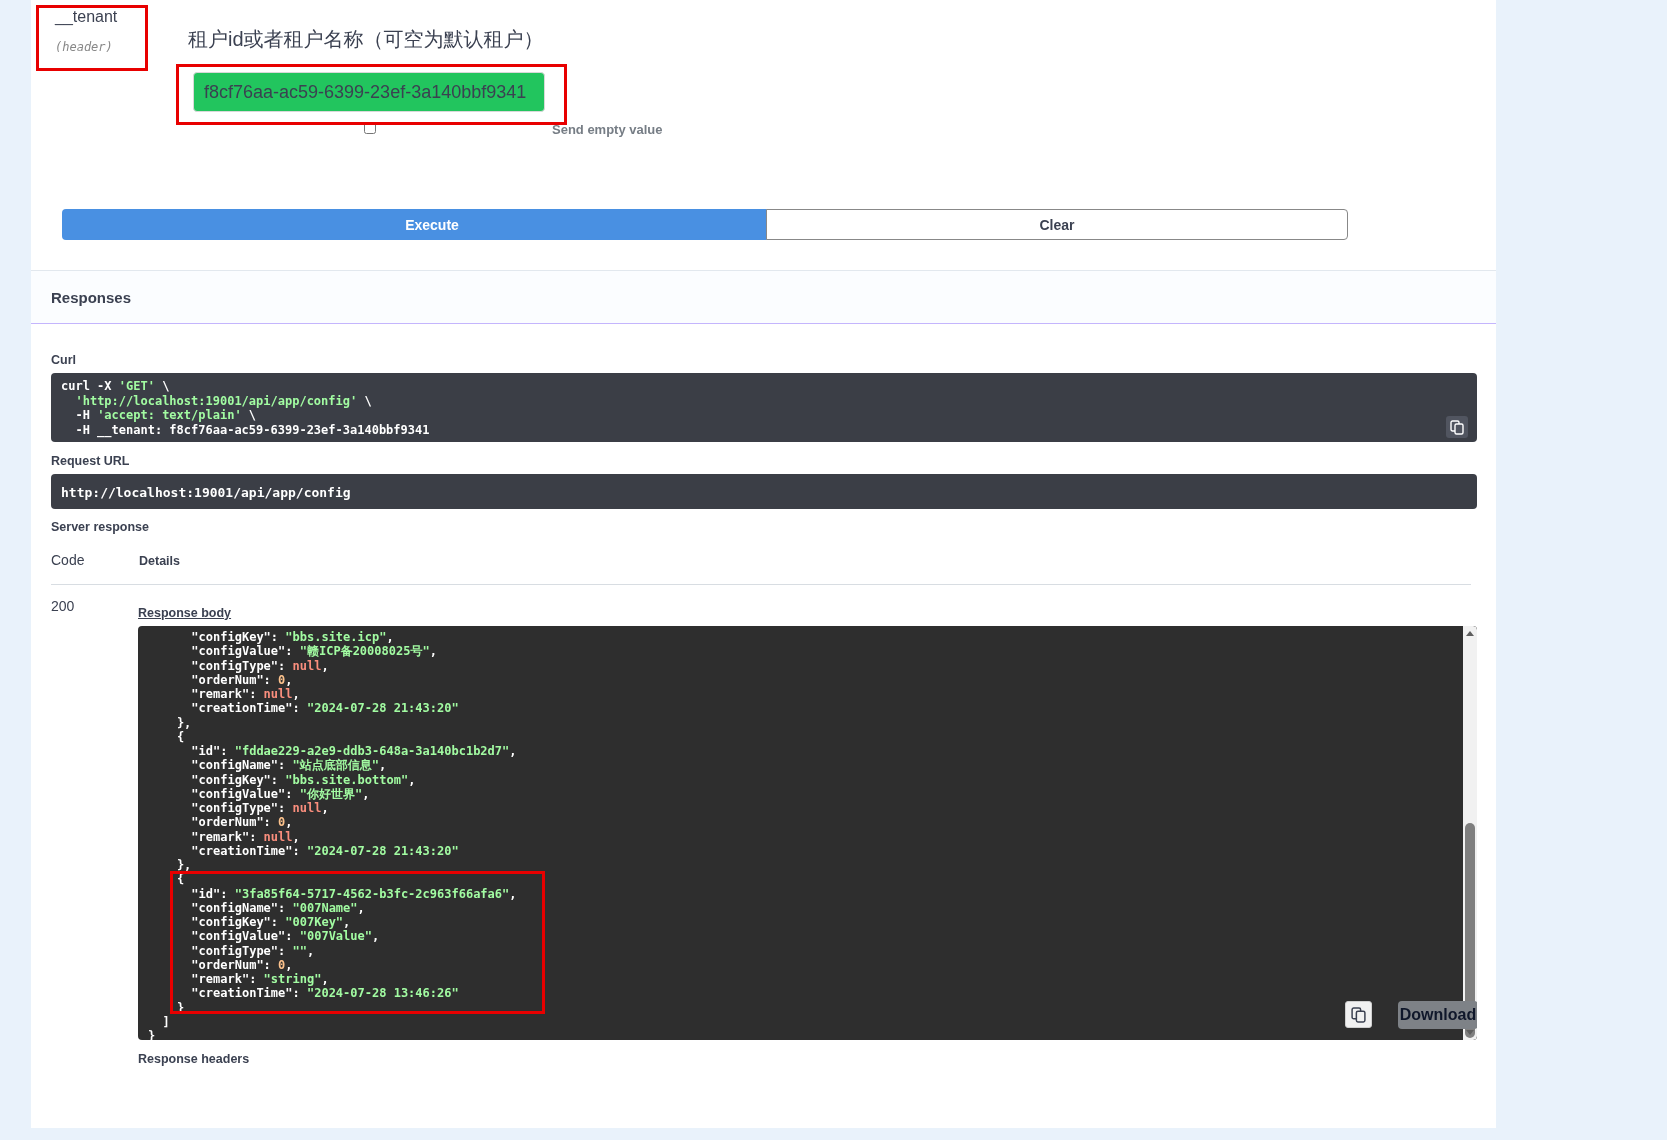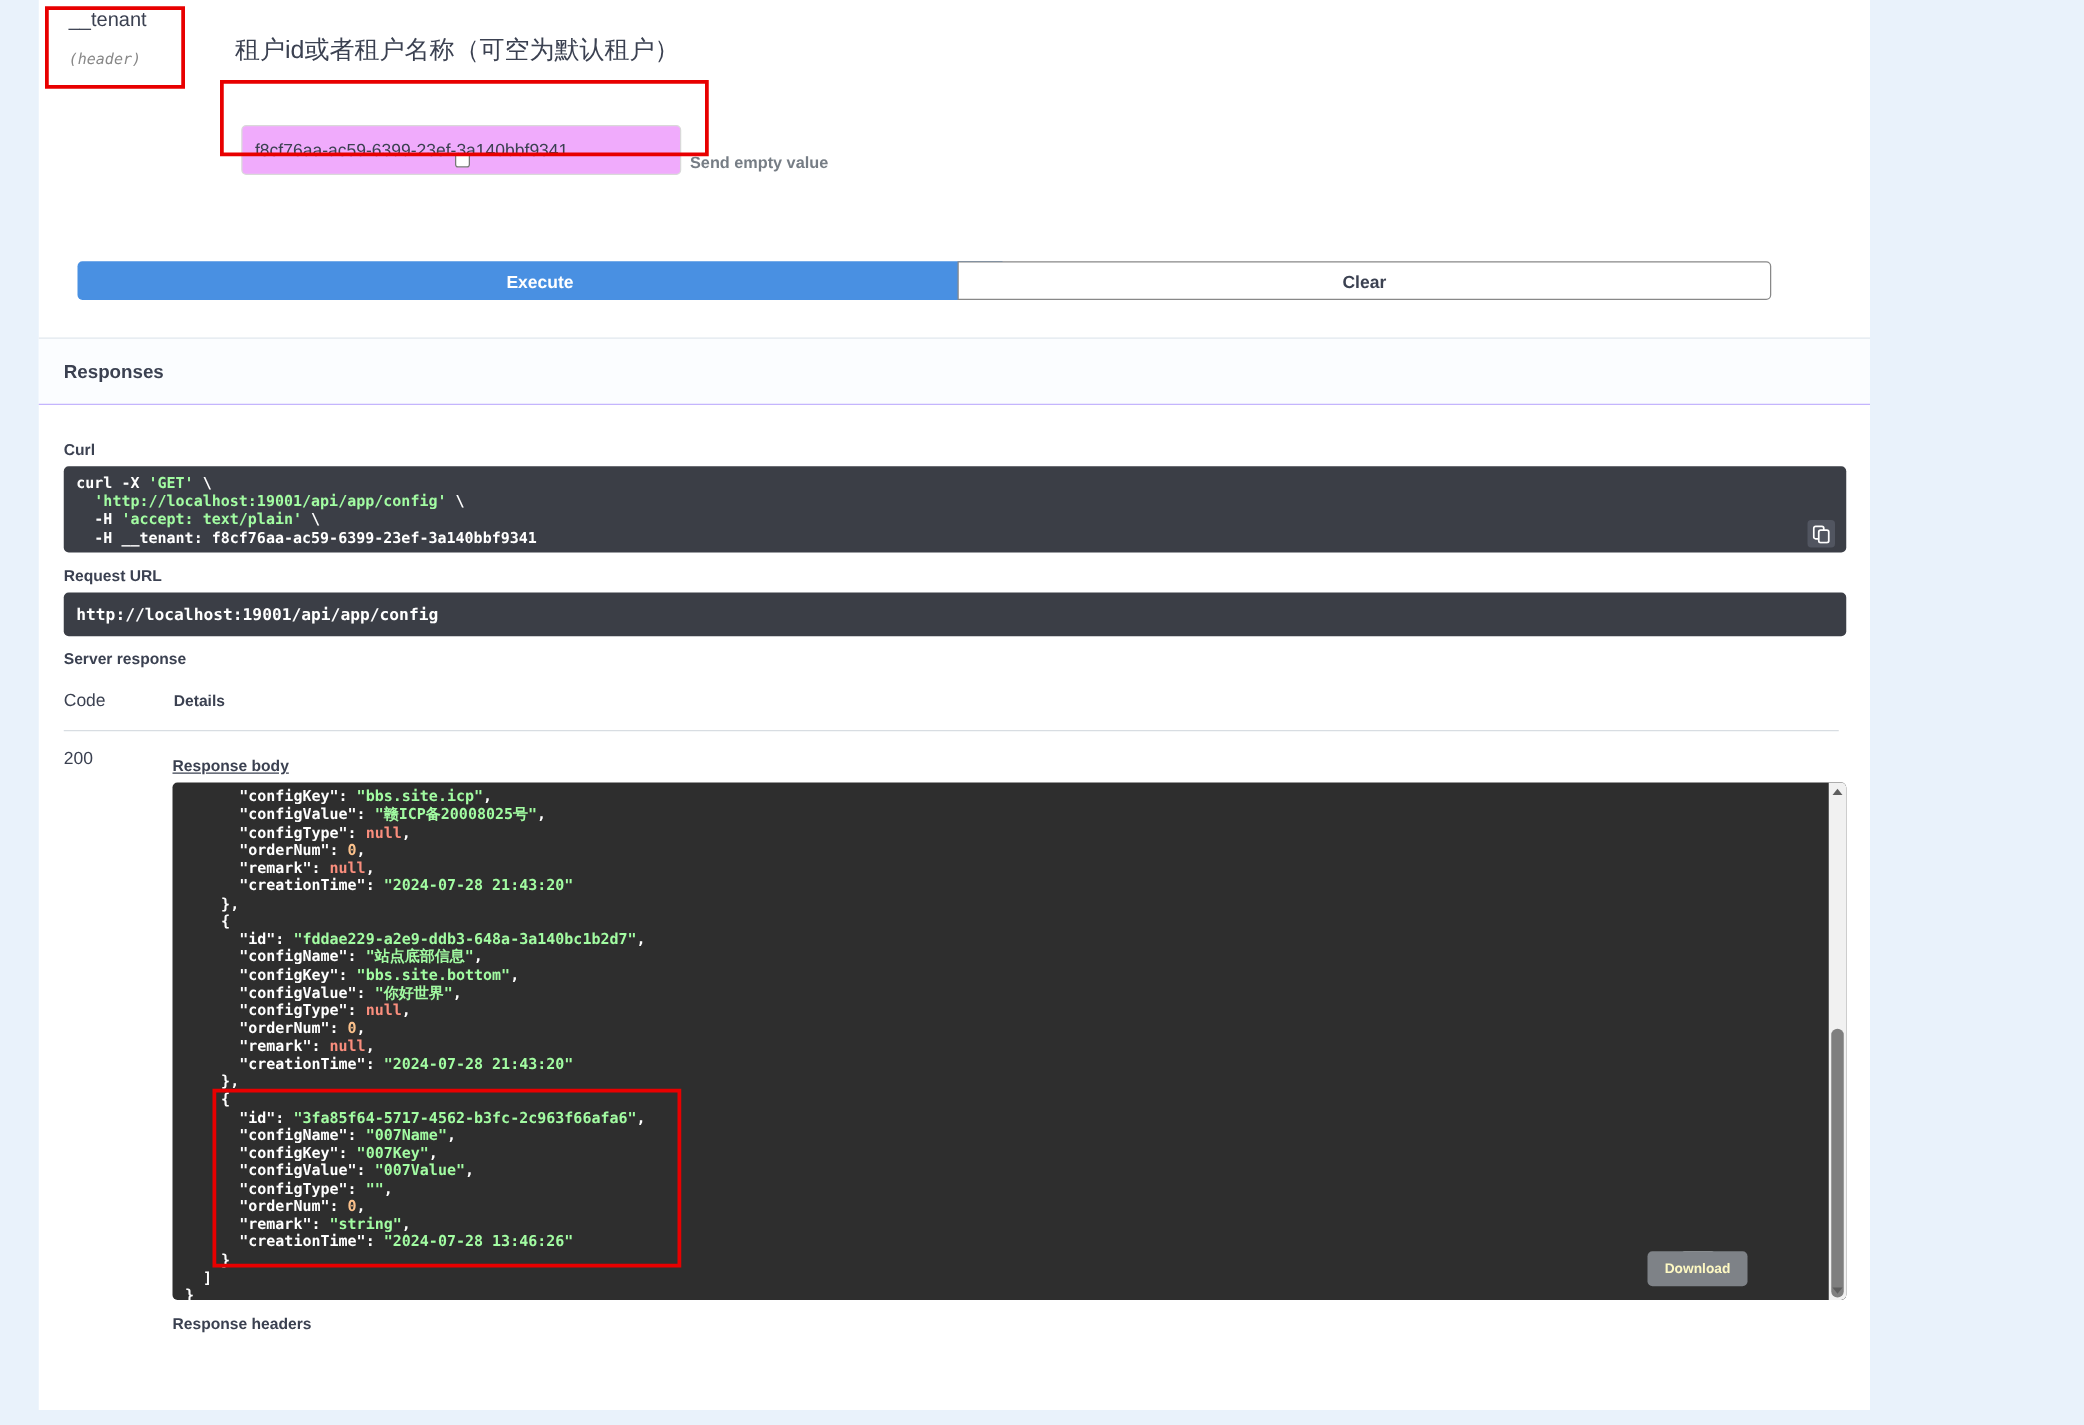--- a/index.html
+++ b/index.html
@@ -16,36 +16,35 @@
     background:#fff;
   }
   
   .param-name { position:absolute; left:24px; top:8px; font-size:16px; color:var(--text-dark,#3b4151); }
   .param-in { position:absolute; left:24px; top:40px; font-size:12px; font-style:italic; color:#888;
               font-family:"DejaVu Sans Mono", monospace; }
   .param-desc { position:absolute; left:157px; top:26px; font-size:20px; color:var(--text-dark,#3b4151); }
   .param-input {
     position:absolute; left:162px; top:72px; width:352px; height:40px;
     border:1px solid #d9d9d9; border-radius:4px; padding:0 10px;
-    font-size:14px; color:var(--text-dark,#3b4151); background:#f0abfc;
+    font-size:18px; color:var(--text-dark,#3b4151); background:#22c55e;
     font-family:"Liberation Sans", sans-serif;
-    margin-top:28px;
   }
   .empty-checkbox { position:absolute; left:333px; top:122px; width:12px; height:12px; }
   .empty-label { position:absolute; left:521px; top:122px; font-size:13px; font-weight:bold; color:#767d85; }
 
   
   .btn-execute {
     position:absolute; left:31px; top:209px; width:740px; height:31px;
     background: var(--accent-blue, #4990e2); color:#fff; font-weight:bold; font-size:14px;
     border:none; border-radius:4px 0 0 4px; cursor:pointer;
     font-family:"Liberation Sans", sans-serif;
   }
   .btn-clear {
-    position:absolute; left:735px; top:209px; width:651px; height:31px;
+    position:absolute; left:735px; top:209px; width:582px; height:31px;
     background:#fff; color:var(--text-dark,#3b4151); font-weight:bold; font-size:14px;
     border:1px solid #888; border-radius:0 4px 4px 0; cursor:pointer;
     font-family:"Liberation Sans", sans-serif;
   }
 
   
   .responses-header {
     position:absolute; left:0; top:270px; width:1465px; height:54px;
     background:#fbfdff; border-top:1px solid #e2e8ee; border-bottom:1px solid #c4b5fd;
   }
@@ -100,22 +99,22 @@
   .tri-down { width:0; height:0; border-left:4px solid transparent; border-right:4px solid transparent; border-top:5px solid #5e5e5e; }
   .scroll-thumb { position:absolute; left:2px; width:10px; top:197px; height:215px; background:#7f7f7f; border-radius:5px; }
 
   
   .copy-btn { display:flex; align-items:center; justify-content:center; border:none; border-radius:3px; cursor:pointer; }
   .curl-copy { position:absolute; right:9px; bottom:4px; width:22px; height:22px; background:#515560; color:#fff; }
   .curl-copy .front { fill:#515560; }
   .resp-copy { position:absolute; left:1207px; top:375px; width:27px; height:27px; background:#f1f1f1; color:#3b4151; border:1px solid #cfcfcf; }
   .resp-copy .front { fill:#f1f1f1; }
   .download-btn {
-    position:absolute; left:1180px; top:375px; width:80px; height:28px;
-    background:#7e8287; color:#fef9c3; font-weight:bold; font-size:11px;
+    position:absolute; left:1260px; top:375px; width:80px; height:28px;
+    background:#7e8287; color:#0f172a; font-weight:bold; font-size:16px;
     border:none; border-radius:4px; cursor:pointer;
     font-family:"Liberation Sans", sans-serif;
   }
 
   
   .red-box { position:absolute; border:3px solid var(--annotation-red, #e80000); pointer-events:none; z-index:10; }
   .red-1 { left:36px; top:5px; width:112px; height:66px; }
   .red-2 { left:176px; top:64px; width:391px; height:61px; }
   .red-3 { left:170px; top:871px; width:375px; height:143px; }
 </style>

